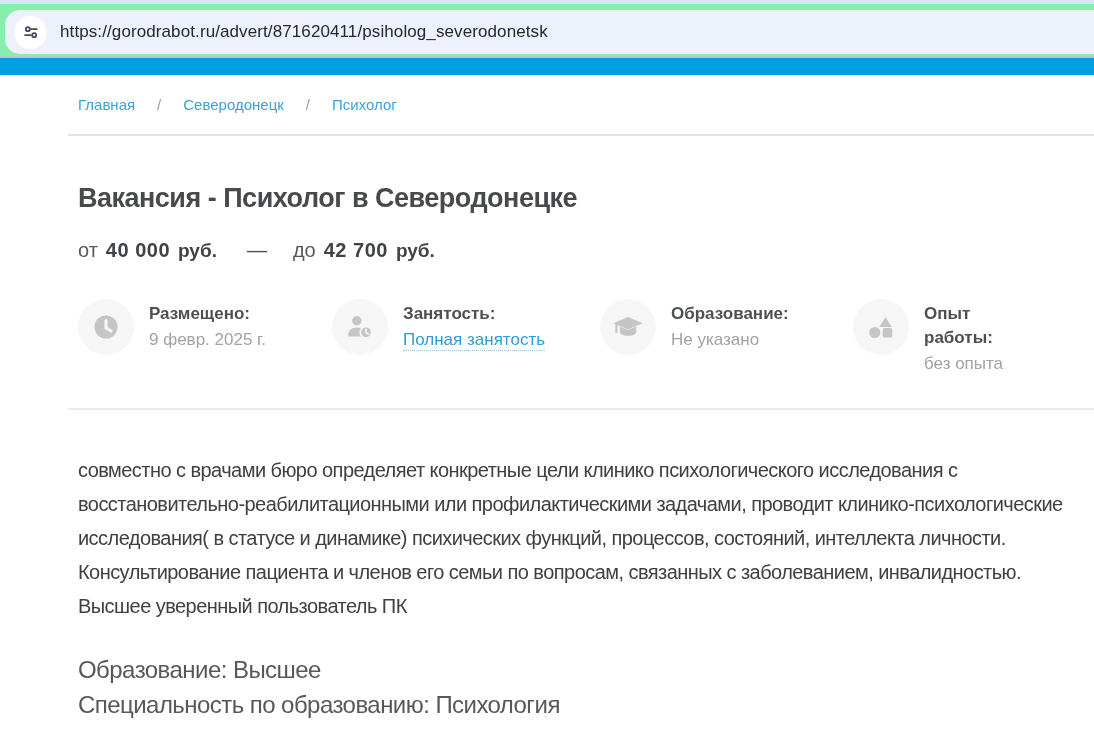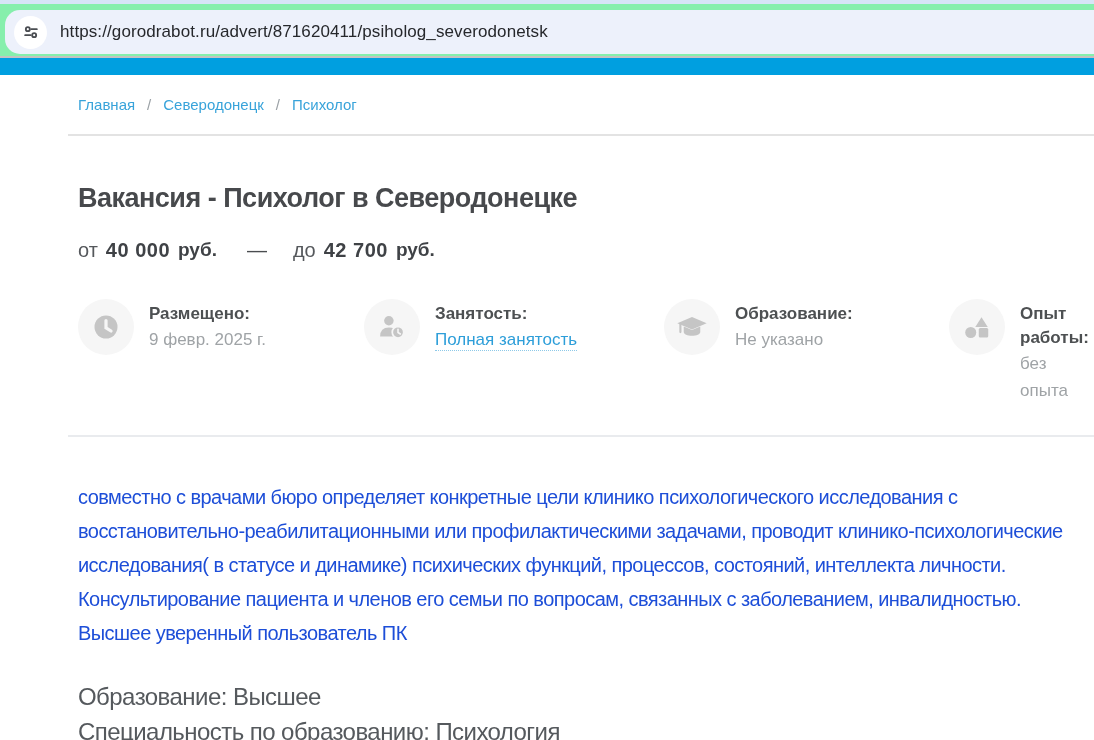--- a/index.html
+++ b/index.html
@@ -33,21 +33,21 @@
     letter-spacing: 0.1px; white-space: nowrap;
   }
   .chrome-border { height: 2px; background: #c3c3c3; }
   .site-topbar { height: 17px; background: #009fe0; }
 
   
   .page { padding: 0 54px 0 78px; }
 
   .breadcrumb {
     margin-top: 21px; font-size: 15px; color: #9aa0a5;
-    display: flex; align-items: center; gap: 12px;
+    display: flex; align-items: center; gap: 22px;
   }
   .breadcrumb a { color: #38a3da; text-decoration: none; cursor: pointer; }
   .crumb-sep { color: #9aa0a5; }
 
   .divider1 {
     margin: 21px 0 0 -10px; margin-right: -54px;
     height: 2px; background: #e3e3e3;
   }
   .divider2 {
     margin: 31px 0 0 -10px; margin-right: -54px;
@@ -55,49 +55,49 @@
   }
 
   h1.job-title {
     margin-top: 47px;
     font-size: 27px; font-weight: bold; color: #47494c;
     letter-spacing: -0.5px;
   }
 
   .salary {
     margin-top: 25px;
-    display: flex; align-items: flex-start;
+    display: flex; align-items: center;
     color: #55585c;
   }
   .salary .pre { font-size: 20px; }
   .salary .amount { font-size: 20px; font-weight: bold; color: #3f4246; margin: 0 8px; letter-spacing: 0.5px; }
   .salary .cur { font-size: 19px; font-weight: bold; color: #3f4246; }
   .salary .dash { font-size: 20px; color: #4a4d50; margin: 0 26px 0 30px; }
 
   .attrs {
     margin-top: 37px;
-    display: grid; grid-template-columns: 254px 268px 253px 1fr; gap: 32px;
+    display: grid; grid-template-columns: 254px 268px 253px 1fr;
   }
   .attr { display: flex; align-items: flex-start; }
   .attr-circle {
     width: 56px; height: 56px; border-radius: 50%;
     background: #f6f6f6; flex: 0 0 auto;
     display: flex; align-items: center; justify-content: center;
   }
   .attr-txt { margin-left: 15px; padding-top: 3px; }
   .attr-label { font-size: 17px; font-weight: bold; color: #4d5052; line-height: 24px; }
   .attr-value { font-size: 17px; color: #9fa3a6; line-height: 27px; }
   .attr-value a {
     color: #2d9ed9; text-decoration: none; cursor: pointer;
     border-bottom: 1px dotted #8ec9e8; padding-bottom: 1px;
   }
 
   .description {
     margin-top: 43px; width: 985px;
-    font-size: 20px; line-height: 34px; color: #1d4ed8;
+    font-size: 20px; line-height: 34px; color: #404040;
     letter-spacing: -0.55px;
   }
   .edu-block {
     margin-top: 29px;
     font-size: 24px; line-height: 35px; color: #55595d;
     letter-spacing: -0.55px;
   }
 
   svg { display: block; }
 </style>

